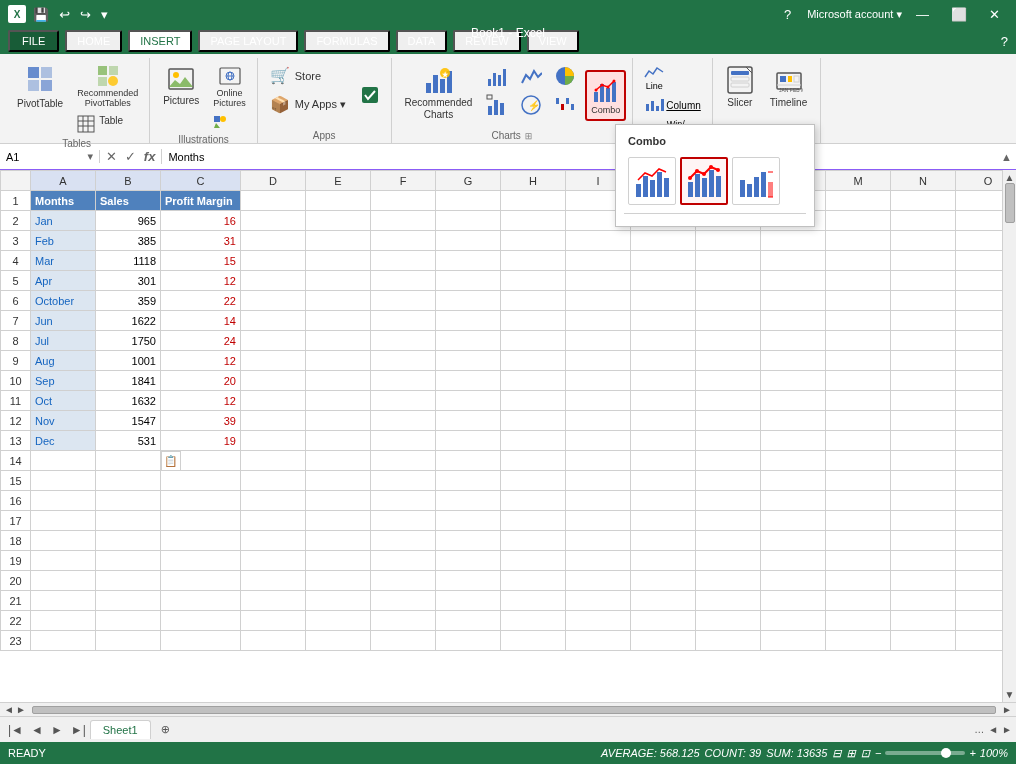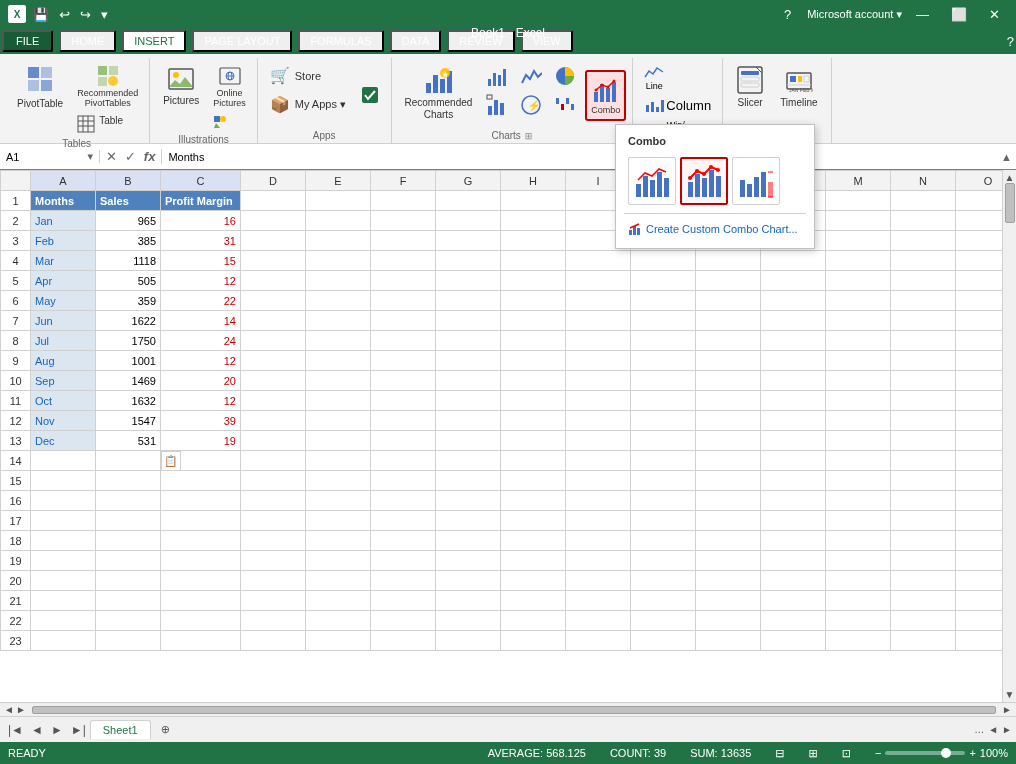--- a/index.html
+++ b/index.html
@@ -21,21 +21,21 @@
     .title-icon { width: 18px; height: 18px; background: #fff; color: #217346; font-weight: bold; font-size: 10px; display: flex; align-items: center; justify-content: center; border-radius: 2px; }
     .quick-access { display: flex; gap: 4px; align-items: center; }
     .qa-btn { background: none; border: none; color: white; cursor: pointer; font-size: 13px; padding: 0 3px; }
 
     
     .menu-bar {
       height: 26px;
       background: #217346;
       display: flex;
       align-items: center;
-      padding: 0 2px;
+      padding: 0 8px;
       gap: 6px;
     }
     .menu-item {
       color: white;
       padding: 3px 10px;
       cursor: pointer;
       font-size: 11px;
       border-radius: 2px;
     }
     .menu-item.active { background: white; color: #217346; }
@@ -269,21 +269,21 @@
     .status-bar {
       height: 22px;
       background: #217346;
       color: white;
       display: flex;
       align-items: center;
       padding: 0 8px;
       font-size: 11px;
       gap: 20px;
     }
-    .status-bar-right { margin-left: auto; display: flex; align-items: center; gap: 24px; }
+    .status-bar-right { margin-left: auto; display: flex; align-items: center; gap: 5px; font-style: italic; }
     .zoom-controls { display: flex; align-items: center; gap: 4px; }
     .zoom-slider { width: 80px; height: 4px; background: rgba(255,255,255,0.4); border-radius: 2px; position: relative; }
     .zoom-thumb { width: 10px; height: 10px; background: white; border-radius: 50%; position: absolute; top: -3px; left: 70%; }
 
     
     .col-highlighted { background: #d9e1f2 !important; }
 
     
     .main-content {
       display: flex;
@@ -537,21 +537,21 @@
         </svg>
         <span style="font-size:9px;">Line</span>
       </button>
       <button class="ribbon-btn-small" style="flex-direction:row;gap:2px;">
         <svg width="20" height="14" viewBox="0 0 20 14">
           <rect x="2" y="6" width="3" height="7" fill="#4472c4"></rect>
           <rect x="7" y="3" width="3" height="10" fill="#4472c4"></rect>
           <rect x="12" y="8" width="3" height="5" fill="#4472c4"></rect>
           <rect x="17" y="1" width="3" height="12" fill="#4472c4"></rect>
         </svg>
-        <span style="font-size:13px;">Column</span>
+        <span style="font-size:10px;text-decoration:underline;">Column</span>
       </button>
       <button class="ribbon-btn-small" style="flex-direction:row;gap:2px;">
         <svg width="20" height="14" viewBox="0 0 20 14">
           <rect x="2" y="2" width="3" height="4" fill="#4472c4"></rect>
           <rect x="7" y="8" width="3" height="4" fill="#c00000"></rect>
           <rect x="12" y="2" width="3" height="4" fill="#4472c4"></rect>
           <rect x="17" y="2" width="3" height="4" fill="#4472c4"></rect>
         </svg>
         <span style="font-size:9px;">Win/<br>Loss</span>
       </button>
@@ -623,29 +623,20 @@
           <rect x="10" y="22" width="5" height="13" fill="#4472c4"></rect>
           <rect x="17" y="15" width="5" height="20" fill="#4472c4"></rect>
           <rect x="24" y="10" width="5" height="25" fill="#4472c4"></rect>
           <rect x="31" y="20" width="5" height="15" fill="#ff0000" opacity="0.5"></rect>
           <line x1="31" y1="10" x2="36" y2="10" stroke="#ff0000" stroke-width="1"></line>
           <line x1="31" y1="35" x2="36" y2="35" stroke="#ff0000" stroke-width="1"></line>
         </svg>
       </div>
     </div>
     <div class="combo-separator"></div>
-    <div class="combo-custom">
-      <svg width="14" height="14" viewBox="0 0 14 14">
-        <rect x="1" y="8" width="3" height="5" fill="#4472c4"></rect>
-        <rect x="5" y="4" width="3" height="9" fill="#4472c4"></rect>
-        <rect x="9" y="6" width="3" height="7" fill="#4472c4"></rect>
-        <line x1="2" y1="6" x2="11" y2="2" stroke="#ff0000" stroke-width="1.5"></line>
-      </svg>
-      <span>Create Custom Combo Chart...</span>
-    </div>
   </div>
 </div>
 
 <div class="formula-bar">
   <div class="name-box">
     <span>A1</span>
     <span class="name-box-dropdown">▾</span>
   </div>
   <div class="formula-bar-btns">
     <span class="formula-bar-btn">✕</span>
@@ -749,38 +740,38 @@
               <td></td>
               <td></td>
               <td></td>
               <td></td>
               <td></td>
               <td></td>
             </tr>
             <tr>
               <td class="row-num">5</td>
               <td class="month-cell">Apr</td>
-              <td class="sales-cell">505</td>
+              <td class="sales-cell">301</td>
               <td class="profit-cell">12</td>
               <td></td>
               <td></td>
               <td></td>
               <td></td>
               <td></td>
               <td></td>
               <td></td>
               <td></td>
               <td></td>
               <td></td>
               <td></td>
               <td></td>
             </tr>
             <tr>
               <td class="row-num">6</td>
-              <td class="month-cell">May</td>
+              <td class="month-cell">October</td>
               <td class="sales-cell">359</td>
               <td class="profit-cell">22</td>
               <td></td>
               <td></td>
               <td></td>
               <td></td>
               <td></td>
               <td></td>
               <td></td>
               <td></td>
@@ -839,21 +830,21 @@
               <td></td>
               <td></td>
               <td></td>
               <td></td>
               <td></td>
               <td></td>
             </tr>
             <tr>
               <td class="row-num">10</td>
               <td class="month-cell">Sep</td>
-              <td class="sales-cell">1469</td>
+              <td class="sales-cell">1841</td>
               <td class="profit-cell">20</td>
               <td></td>
               <td></td>
               <td></td>
               <td></td>
               <td></td>
               <td></td>
               <td></td>
               <td></td>
               <td></td>

